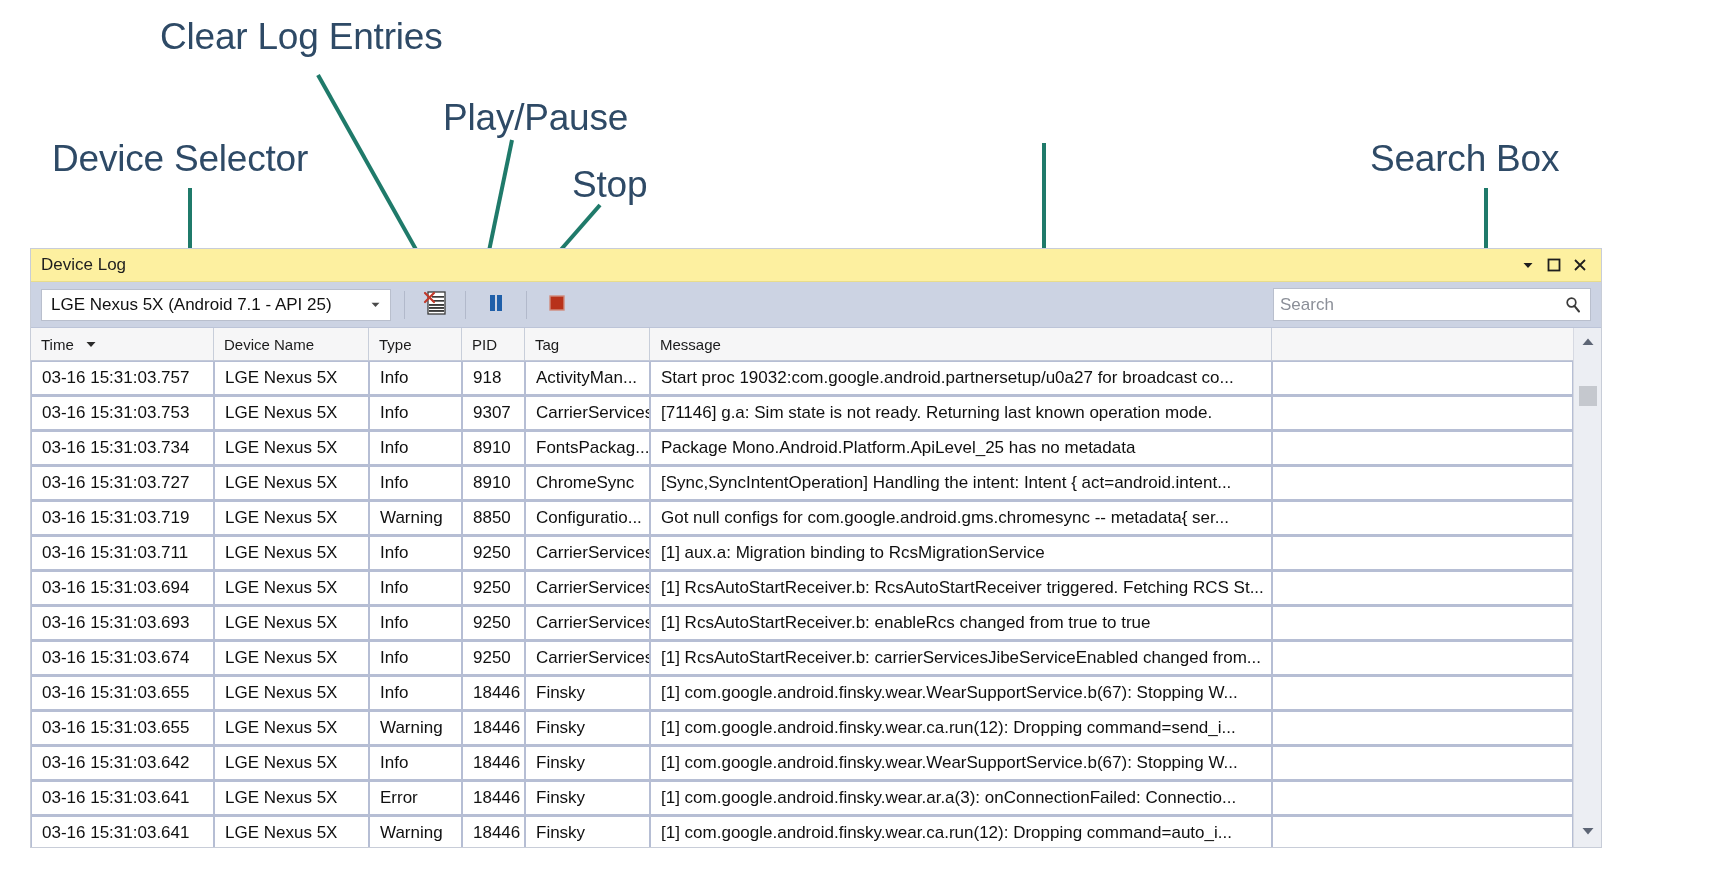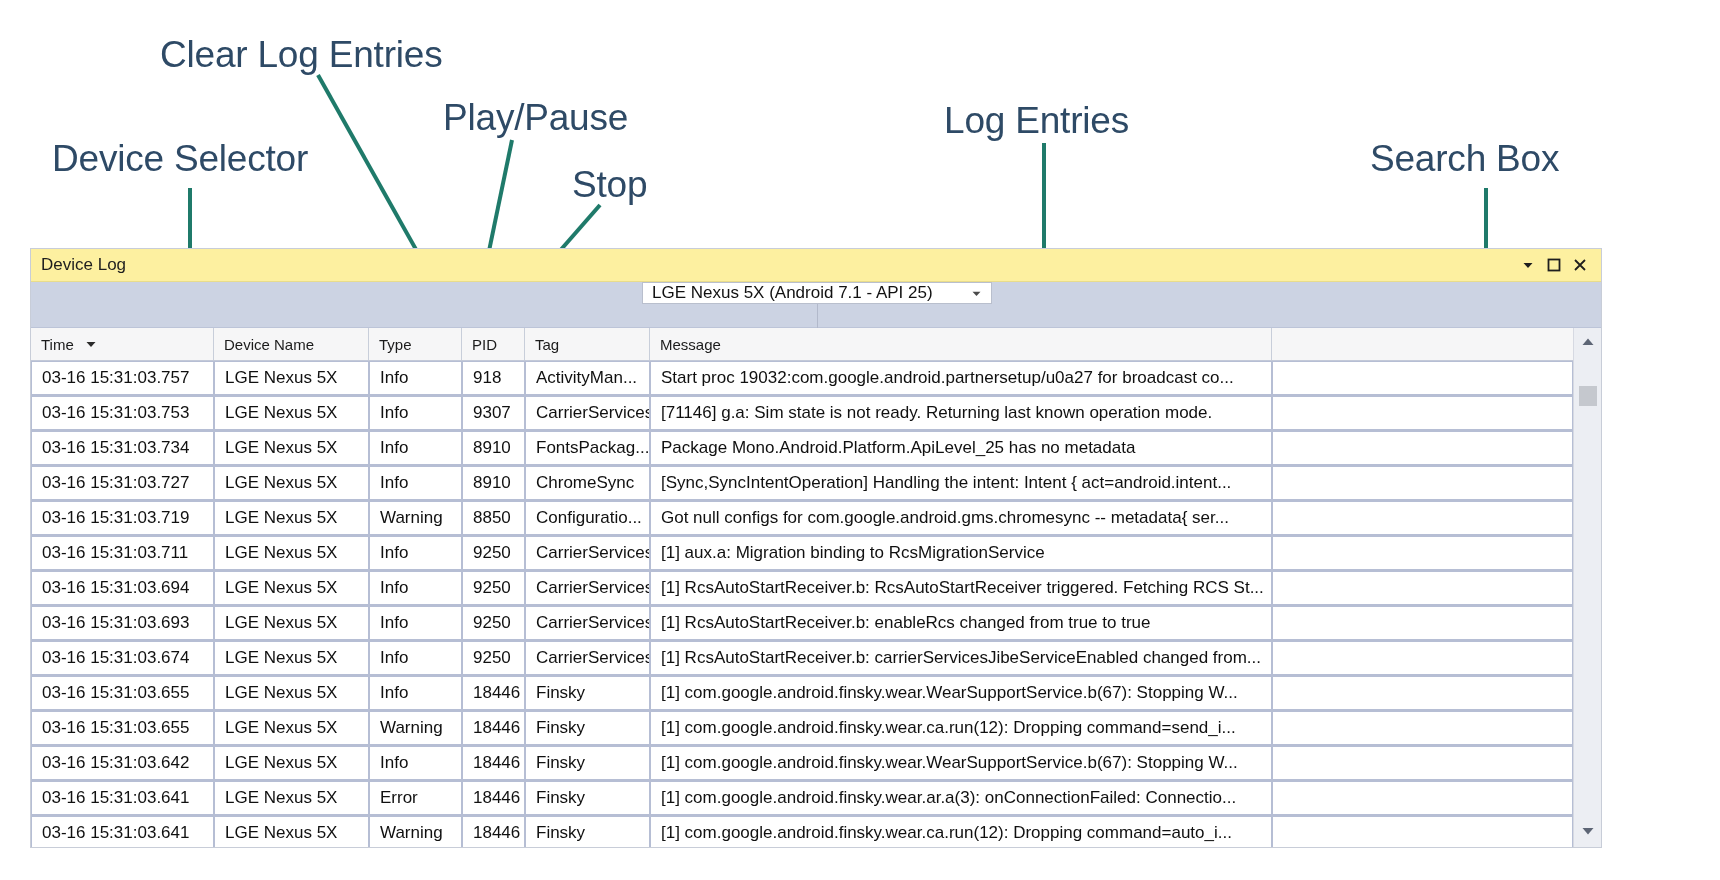--- a/index.html
+++ b/index.html
@@ -79,21 +79,20 @@
 
   
   .toolbar {
     height: 46px;
     background: #ccd3e3;
     display: flex;
     align-items: center;
     padding: 0 8px 0 10px;
     box-sizing: border-box;
     border-bottom: 1px solid #bcc4d8;
-    flex-direction: column;
   }
 
   .device-combo {
     width: 350px;
     height: 32px;
     background: #ffffff;
     border: 1px solid #b9bfcd;
     display: flex;
     align-items: center;
     box-sizing: border-box;
@@ -290,29 +289,28 @@
 
     <line x1="512" y1="140" x2="483" y2="280" stroke="#1f7a6a" stroke-width="4"></line>
 
     <line x1="600" y1="205" x2="530" y2="285" stroke="#1f7a6a" stroke-width="4"></line>
 
     <line x1="1044" y1="143" x2="1044" y2="520" stroke="#1f7a6a" stroke-width="4"></line>
 
     <line x1="1486" y1="188" x2="1486" y2="296" stroke="#1f7a6a" stroke-width="4"></line>
   </svg>
 
-  <div class="annot-label" style="left:160px; top:34px;">Clear Log Entries</div>
+  <div class="annot-label" style="left:160px; top:16px;">Clear Log Entries</div>
 
   <div class="annot-label" style="left:437px; top:97px;margin-left:6px;">Play/Pause</div>
 
   <div class="annot-label" style="left:52px; top:138px;">Device Selector</div>
 
   <div class="annot-label" style="left:572px; top:164px;">Stop</div>
 
-  <div class="annot-label" style="left:944px; top:100px;">Log Entries</div>
 
   <div class="annot-label" style="left:1370px; top:138px;">Search Box</div>
 
   <div id="device-log-window">
 
     <div class="titlebar">
       <span class="titlebar-text">Device Log</span>
       <span class="titlebar-spacer"></span>
 
       <span class="tb-btn">

